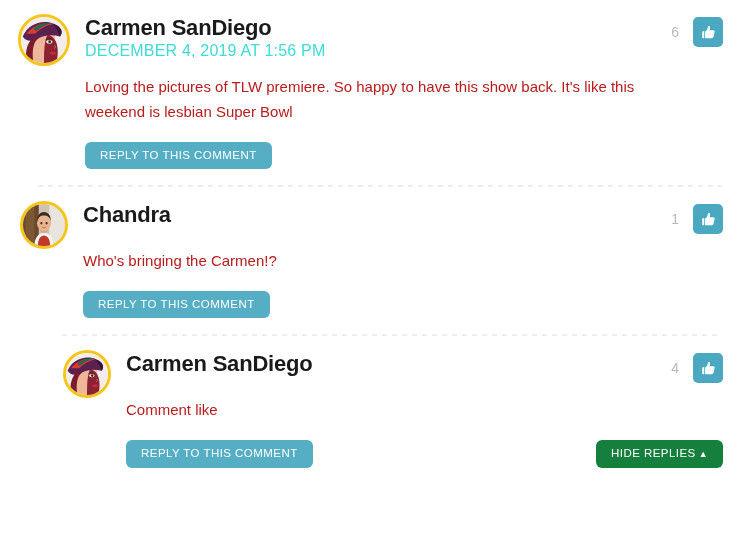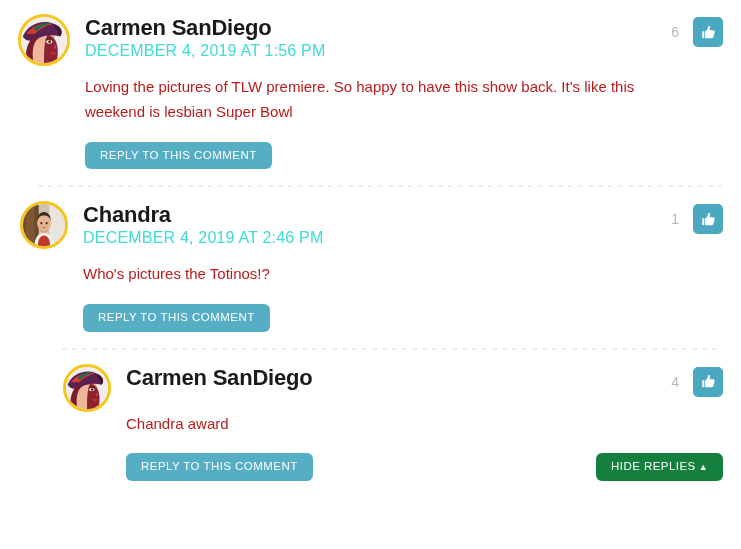--- a/index.html
+++ b/index.html
@@ -243,36 +243,35 @@
           <ellipse cx="21" cy="22" rx="1.2" ry="1.3" fill="#3b2b22"></ellipse>
           <ellipse cx="27" cy="22" rx="1.2" ry="1.3" fill="#3b2b22"></ellipse>
           <path d="M22 26.5 C23 27.4 25 27.4 26 26.5" stroke="#a9674a" stroke-width="1" fill="none"></path>
         </svg>
       </div>
 
       <div class="comment-col">
         <div class="head-line">
           <div>
             <div class="author-name">Chandra</div>
-            <div class="comment-date">DECEMBER 4, 2019 AT 2:46 PM</div>
           </div>
           <div class="like-wrap">
             <span class="like-count">1</span>
             <button class="like-button">
               <span>
                 <svg width="15" height="15" viewBox="0 0 24 24" fill="#ffffff">
                   <path d="M2 10h3.2v11H2z"></path>
                   <path d="M6.6 10.4 C9 9 10.6 6.6 11 3.6 C11.2 2 12.1 1.3 13.1 1.6 C14.2 2 14.7 3 14.5 4.6 L13.9 8.3 L19.6 8.3 C21.2 8.3 22.2 9.6 21.8 11.1 L20.1 18.3 C19.8 19.8 18.7 21 17.2 21 L6.6 21 Z"></path>
                 </svg>
               </span>
             </button>
           </div>
         </div>
 
-        <div class="comment-body">Who's pictures the Totinos!?</div>
+        <div class="comment-body">Who's bringing the Carmen!?</div>
 
         <div class="actions">
           <button class="btn btn-reply">REPLY TO THIS COMMENT</button>
         </div>
       </div>
     </div>
     <div class="spacer-bottom"></div>
   </div>
 
   <div class="divider level-1"></div>
@@ -311,21 +310,21 @@
               <span>
                 <svg width="15" height="15" viewBox="0 0 24 24" fill="#ffffff">
                   <path d="M2 10h3.2v11H2z"></path>
                   <path d="M6.6 10.4 C9 9 10.6 6.6 11 3.6 C11.2 2 12.1 1.3 13.1 1.6 C14.2 2 14.7 3 14.5 4.6 L13.9 8.3 L19.6 8.3 C21.2 8.3 22.2 9.6 21.8 11.1 L20.1 18.3 C19.8 19.8 18.7 21 17.2 21 L6.6 21 Z"></path>
                 </svg>
               </span>
             </button>
           </div>
         </div>
 
-        <div class="comment-body">Chandra award</div>
+        <div class="comment-body">Comment like</div>
 
         <div class="actions">
           <button class="btn btn-reply">REPLY TO THIS COMMENT</button>
           <button class="btn btn-hide">
             <span>HIDE REPLIES</span><span class="caret">▲</span>
           </button>
         </div>
       </div>
     </div>
     <div class="spacer-bottom"></div>

